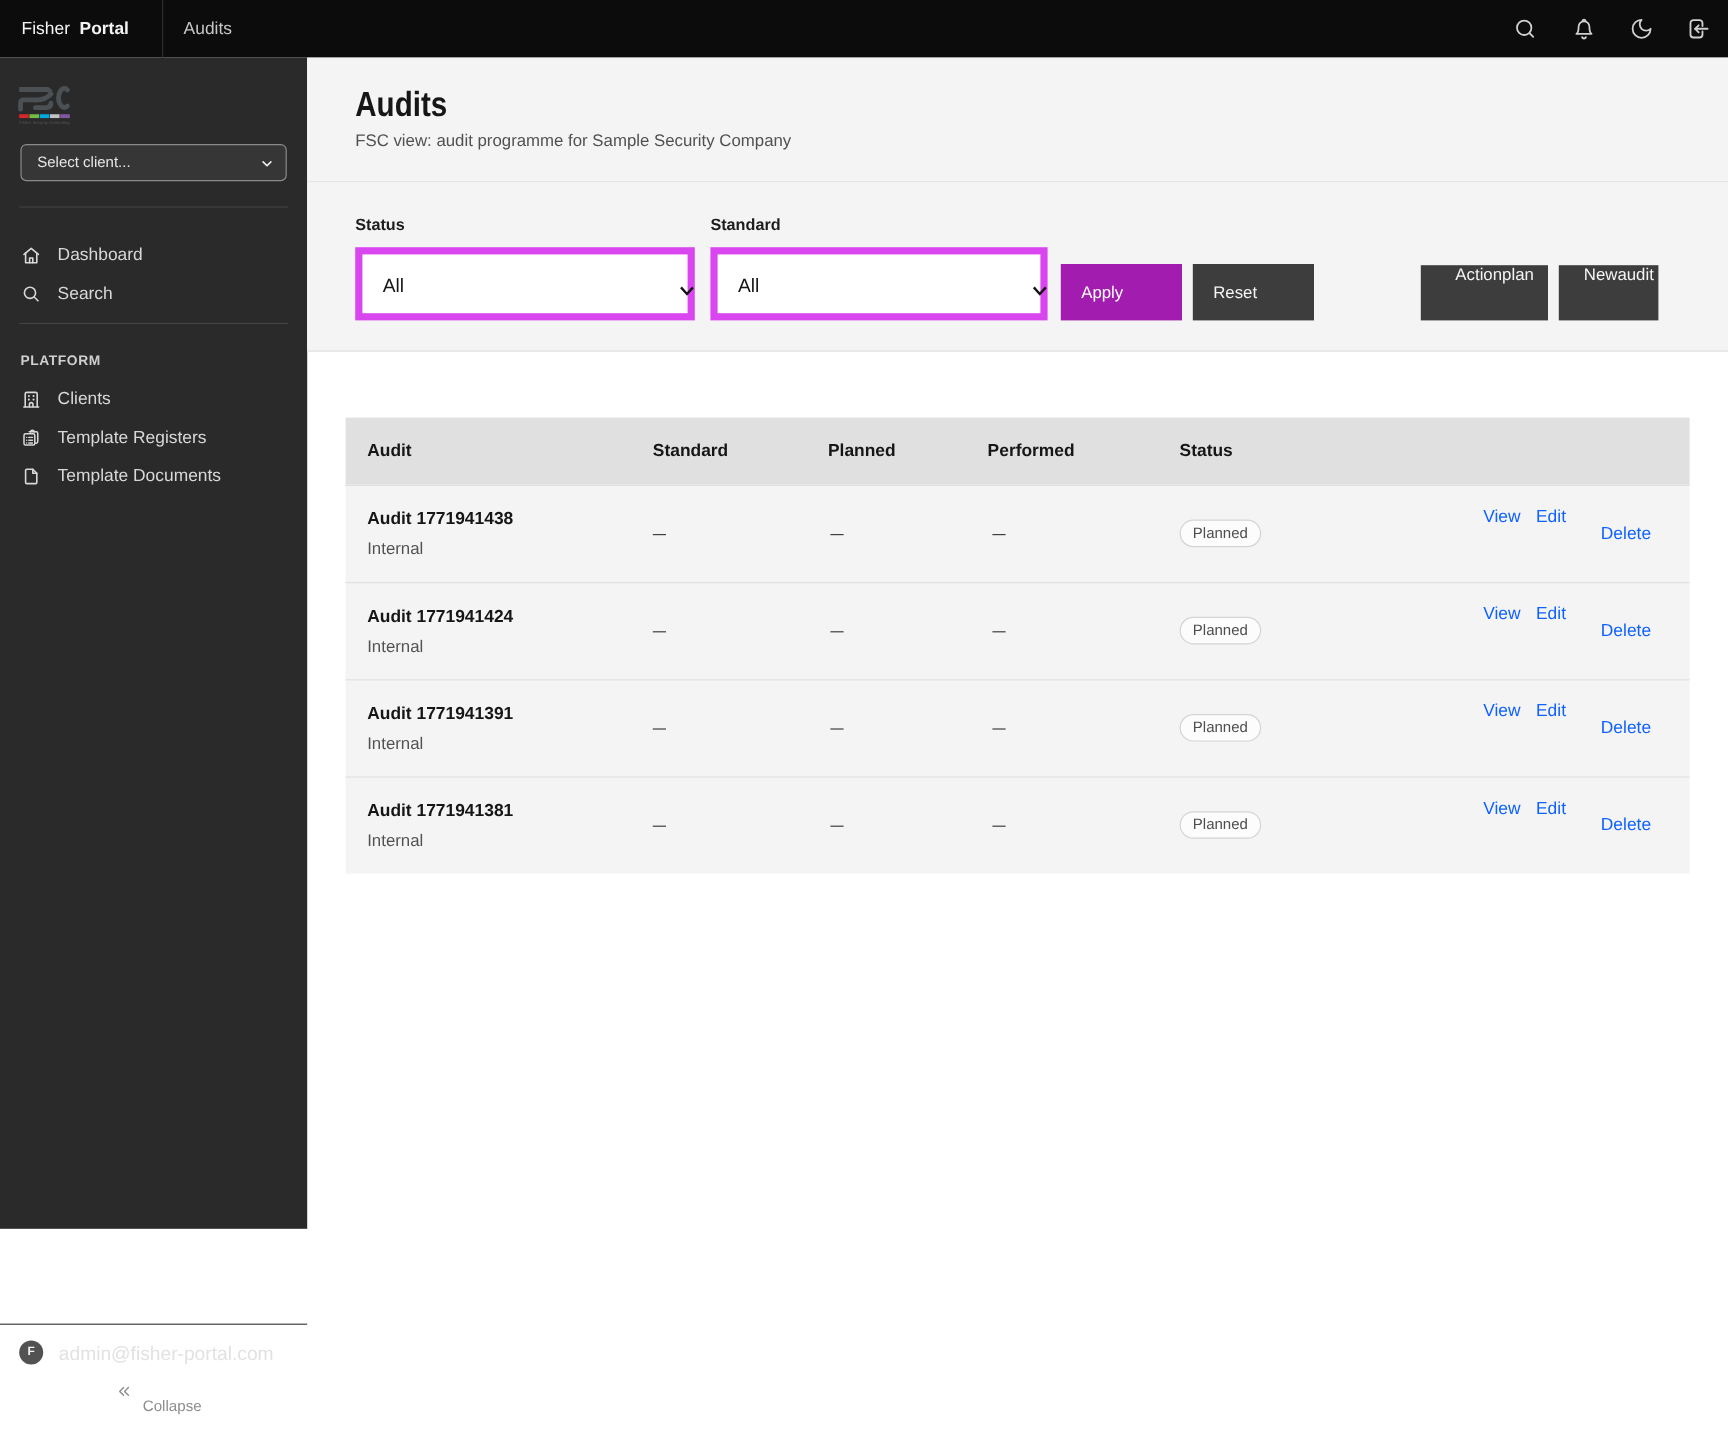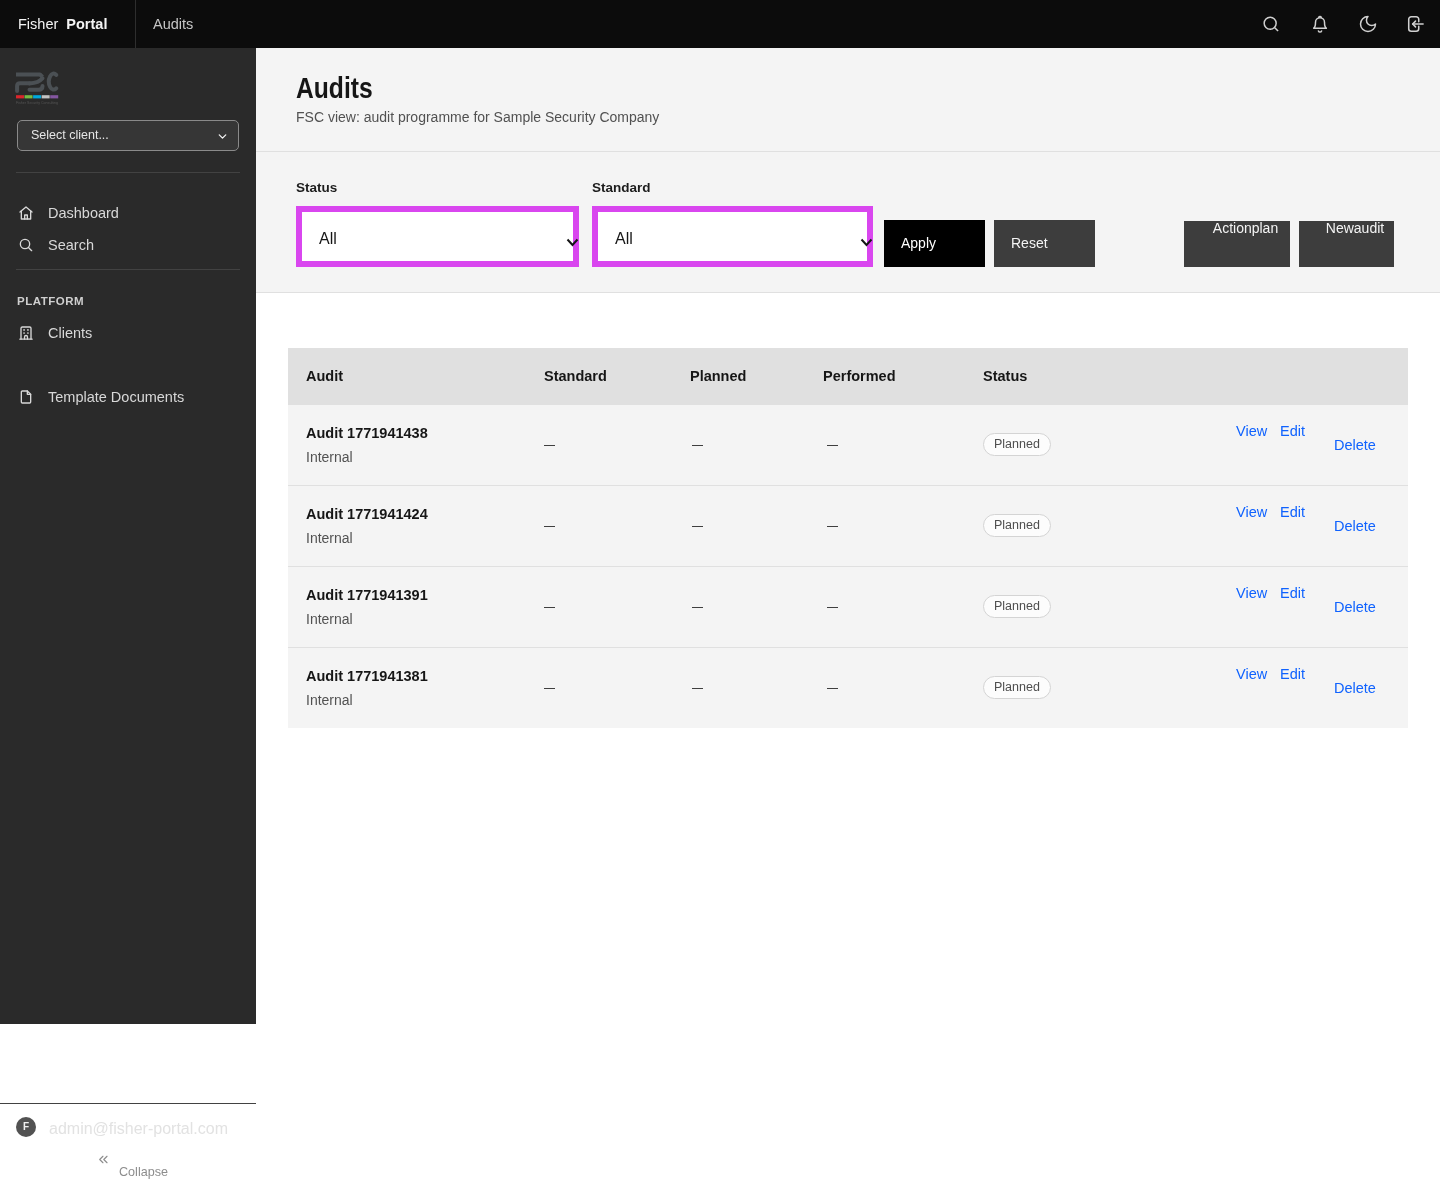--- a/index.html
+++ b/index.html
@@ -124,20 +124,29 @@
     <div class="navhead" style="top:247px">PLATFORM</div>
     <div class="nav" style="top:269px">
       <svg viewBox="0 0 24 24" fill="none" stroke="currentColor" stroke-width="2" stroke-linecap="round" stroke-linejoin="round">
           <path d="M4.5 21V5a2 2 0 0 1 2-2h11a2 2 0 0 1 2 2v16"></path>
           <path d="M2.8 21.2h18.4"></path>
           <path d="M9.1 7.4h.01M14.9 7.4h.01M9.1 12h.01M14.9 12h.01" stroke-width="2.6"></path>
           <path d="M9.8 21v-3a2.2 2.2 0 0 1 4.4 0v3"></path>
         </svg>
       <span>Clients</span>
     </div>
+    <div class="nav" style="top:301px">
+      <svg viewBox="0 0 24 24" fill="none" stroke="currentColor" stroke-width="1.9" stroke-linecap="round" stroke-linejoin="round">
+          <path d="M9.5 4.3h8.7a2 2 0 0 1 2 2v10.2a2 2 0 0 1-2 2h-1.7"></path>
+          <path d="M11.2 4.6a2.3 2.3 0 0 1 4.6 0"></path>
+          <rect x="3" y="6.8" width="13.5" height="14" rx="2"></rect>
+          <path d="M6.4 11.3h.01M9 11.3h4.6M6.4 14.8h.01M9 14.8h4.6M6.4 18.3h.01M9 18.3h4.6" stroke-width="1.7"></path>
+        </svg>
+      <span>Template Registers</span>
+    </div>
     <div class="nav" style="top:333px">
       <svg viewBox="0 0 24 24" fill="none" stroke="currentColor" stroke-width="2" stroke-linecap="round" stroke-linejoin="round">
           <path d="M14 3H6.5A1.5 1.5 0 0 0 5 4.5v15A1.5 1.5 0 0 0 6.5 21h11a1.5 1.5 0 0 0 1.5-1.5V8Z"></path>
           <path d="M14 3v5h5"></path>
         </svg>
       <span>Template Documents</span>
     </div>
     <div class="sdiv" style="top:1055px; left:0; width:256px"></div>
     <div id="avatar">F</div>
     <div id="email">admin@fisher-portal.com</div>
@@ -161,27 +170,27 @@
     <div class="fselect" style="left:40px; width:283px">All
       <svg style="left:264px" width="13" height="9" viewBox="0 0 13 9" fill="none" stroke="#161616" stroke-width="2">
           <polyline points="1.5,1.5 6.5,7 11.5,1.5"></polyline>
         </svg>
     </div>
     <div class="fselect" style="left:336px; width:281px">All
       <svg style="left:262px" width="13" height="9" viewBox="0 0 13 9" fill="none" stroke="#161616" stroke-width="2">
           <polyline points="1.5,1.5 6.5,7 11.5,1.5"></polyline>
         </svg>
     </div>
-    <div class="btn" style="left:628px; width:101px; background:#000000">Apply</div>
+    <div class="btn" style="left:628px; width:101px; background:#a21caf">Apply</div>
     <div class="btn" style="left:738px; width:101px; background:#3d3d3d; color:#f4f4f4">Reset</div>
     <div class="btn2" style="left:928px; width:106px">
         <div>Action</div>
         <div>plan</div>
       </div>
-    <div class="btn2" style="left:1043px; width:95px">
+    <div class="btn2" style="left:1043px; width:83px">
         <div>New</div>
         <div>audit</div>
       </div>
   </div>
 
   <div id="table">
     <div id="thead">
       <div class="th" style="left:18px">Audit</div>
       <div class="th" style="left:256px">Standard</div>
       <div class="th" style="left:402px">Planned</div>

